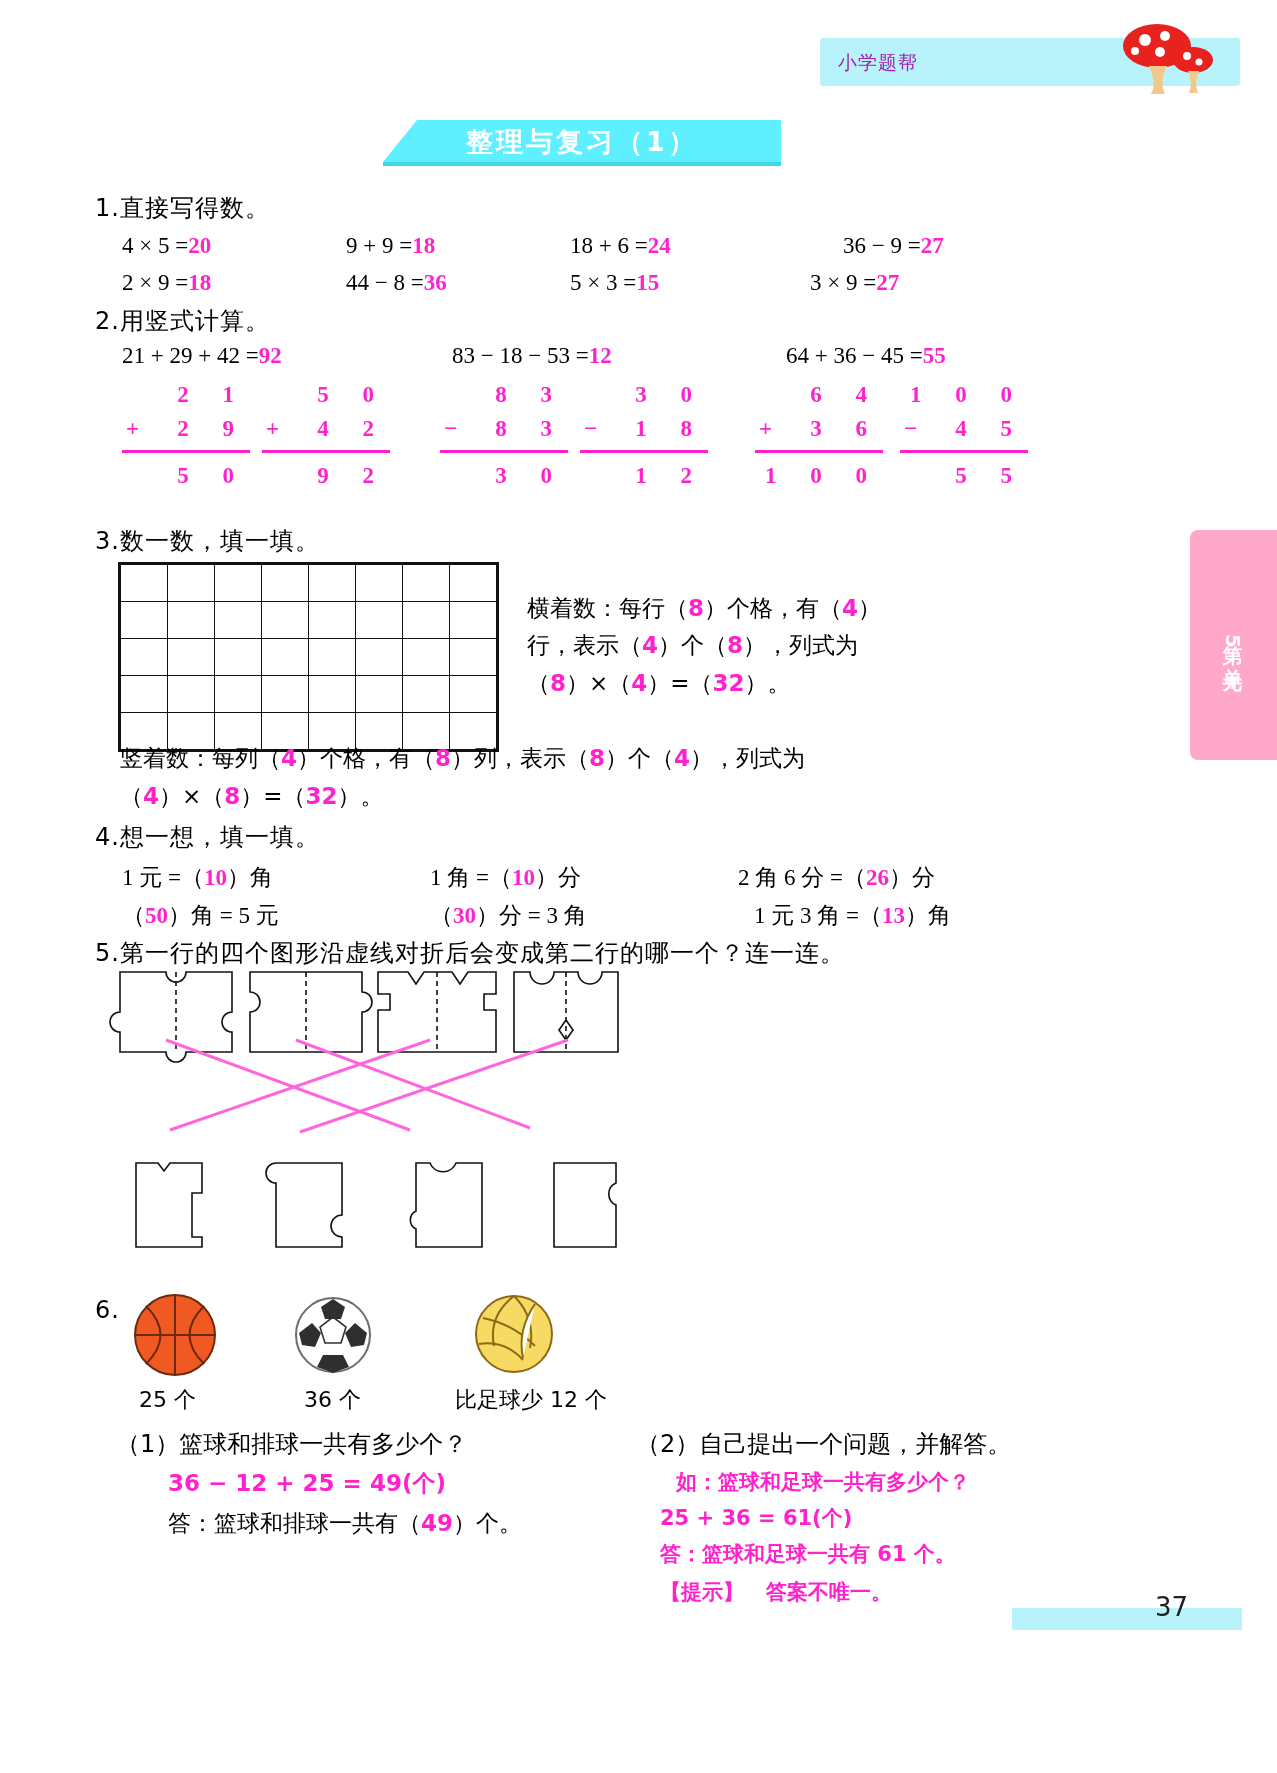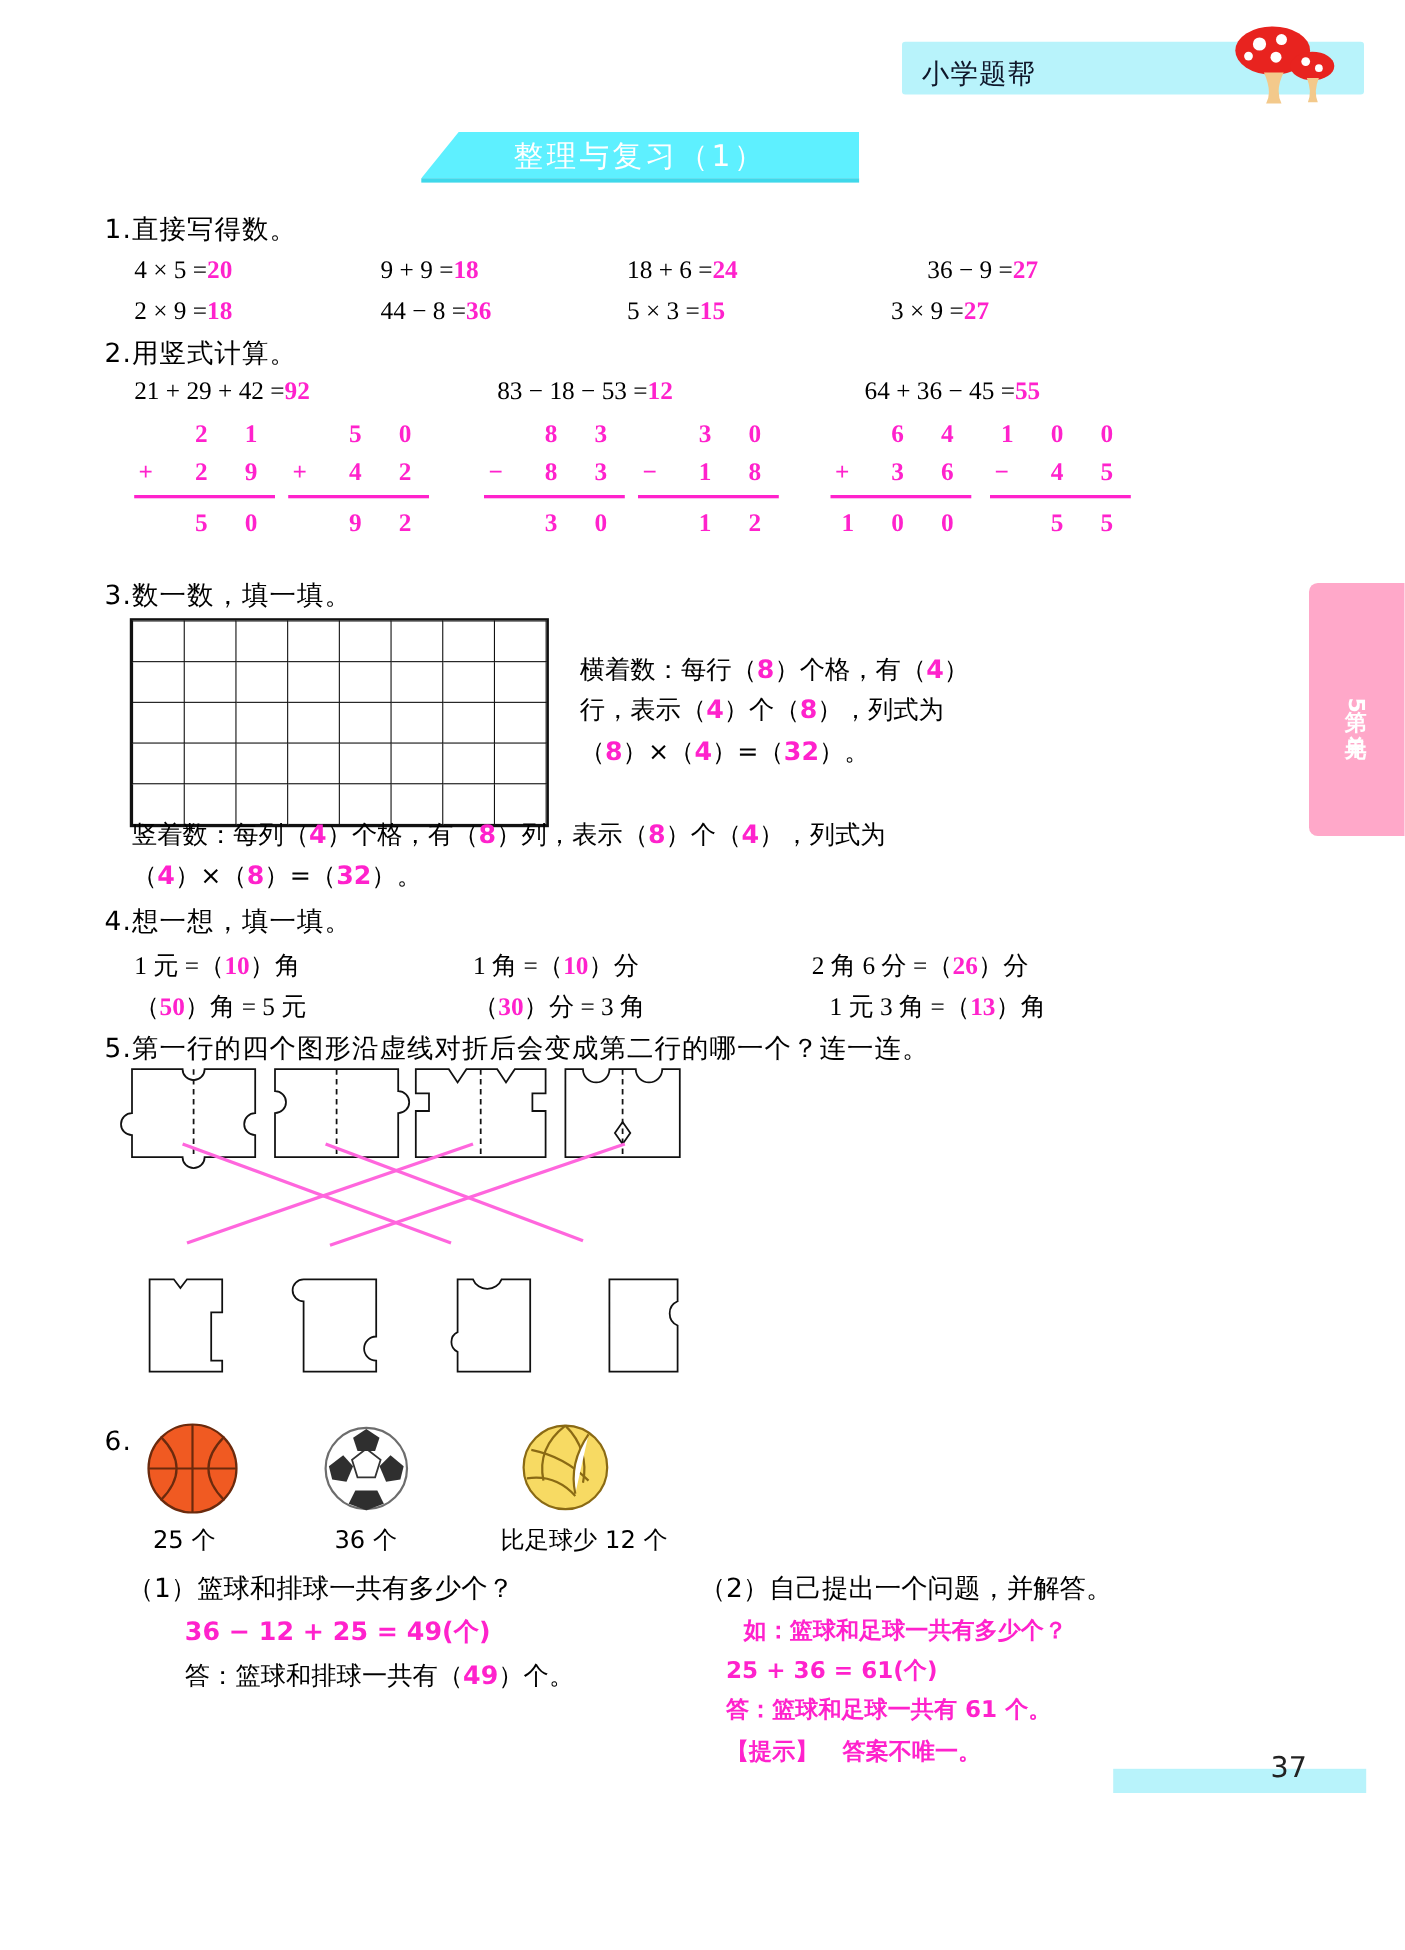--- a/index.html
+++ b/index.html
@@ -9,38 +9,38 @@
     -webkit-font-smoothing:antialiased;
   }
   .page{position:absolute;inset:0;overflow:hidden;}
 
   
   .topbar{
     position:absolute;left:820px;top:38px;width:420px;height:48px;
     background:#b8f3fb;border-radius:3px;
   }
   .topbar-label{
-    position:absolute;left:838px;top:50px;font-size:25px;color:#0f172a;
+    position:absolute;left:838px;top:50px;font-size:19px;color:#a21caf;
     letter-spacing:1px;font-family:"DejaVu Sans",sans-serif;
   }
   .mushroom{position:absolute;left:1105px;top:20px;width:120px;height:80px;}
 
   
   .title-wrap{position:absolute;left:383px;top:120px;width:398px;height:50px;}
   .title-shape{
     position:absolute;left:0;top:0;width:100%;height:42px;background:#5ef0ff;
     clip-path:polygon(34px 0,100% 0,100% 100%,0 100%);
   }
   .title-underline{
     position:absolute;left:0;top:42px;width:398px;height:4px;background:#3fd8ea;
   }
   .title-text{
     position:absolute;left:0;top:0;width:100%;height:44px;
     display:flex;align-items:center;justify-content:center;
-    color:#ffffff;font-size:27px;font-weight:normal;letter-spacing:3px;
+    color:#ffffff;font-size:27px;font-weight:bold;letter-spacing:3px;
     font-family:"DejaVu Sans",sans-serif;
   }
 
   
   .side-tab{
     position:absolute;left:1190px;top:530px;width:87px;height:230px;
     background:#ffa8c9;border-radius:8px 0 0 8px;
   }
   .side-tab span{
     position:absolute;left:50%;top:50%;transform:translate(-50%,-50%);

